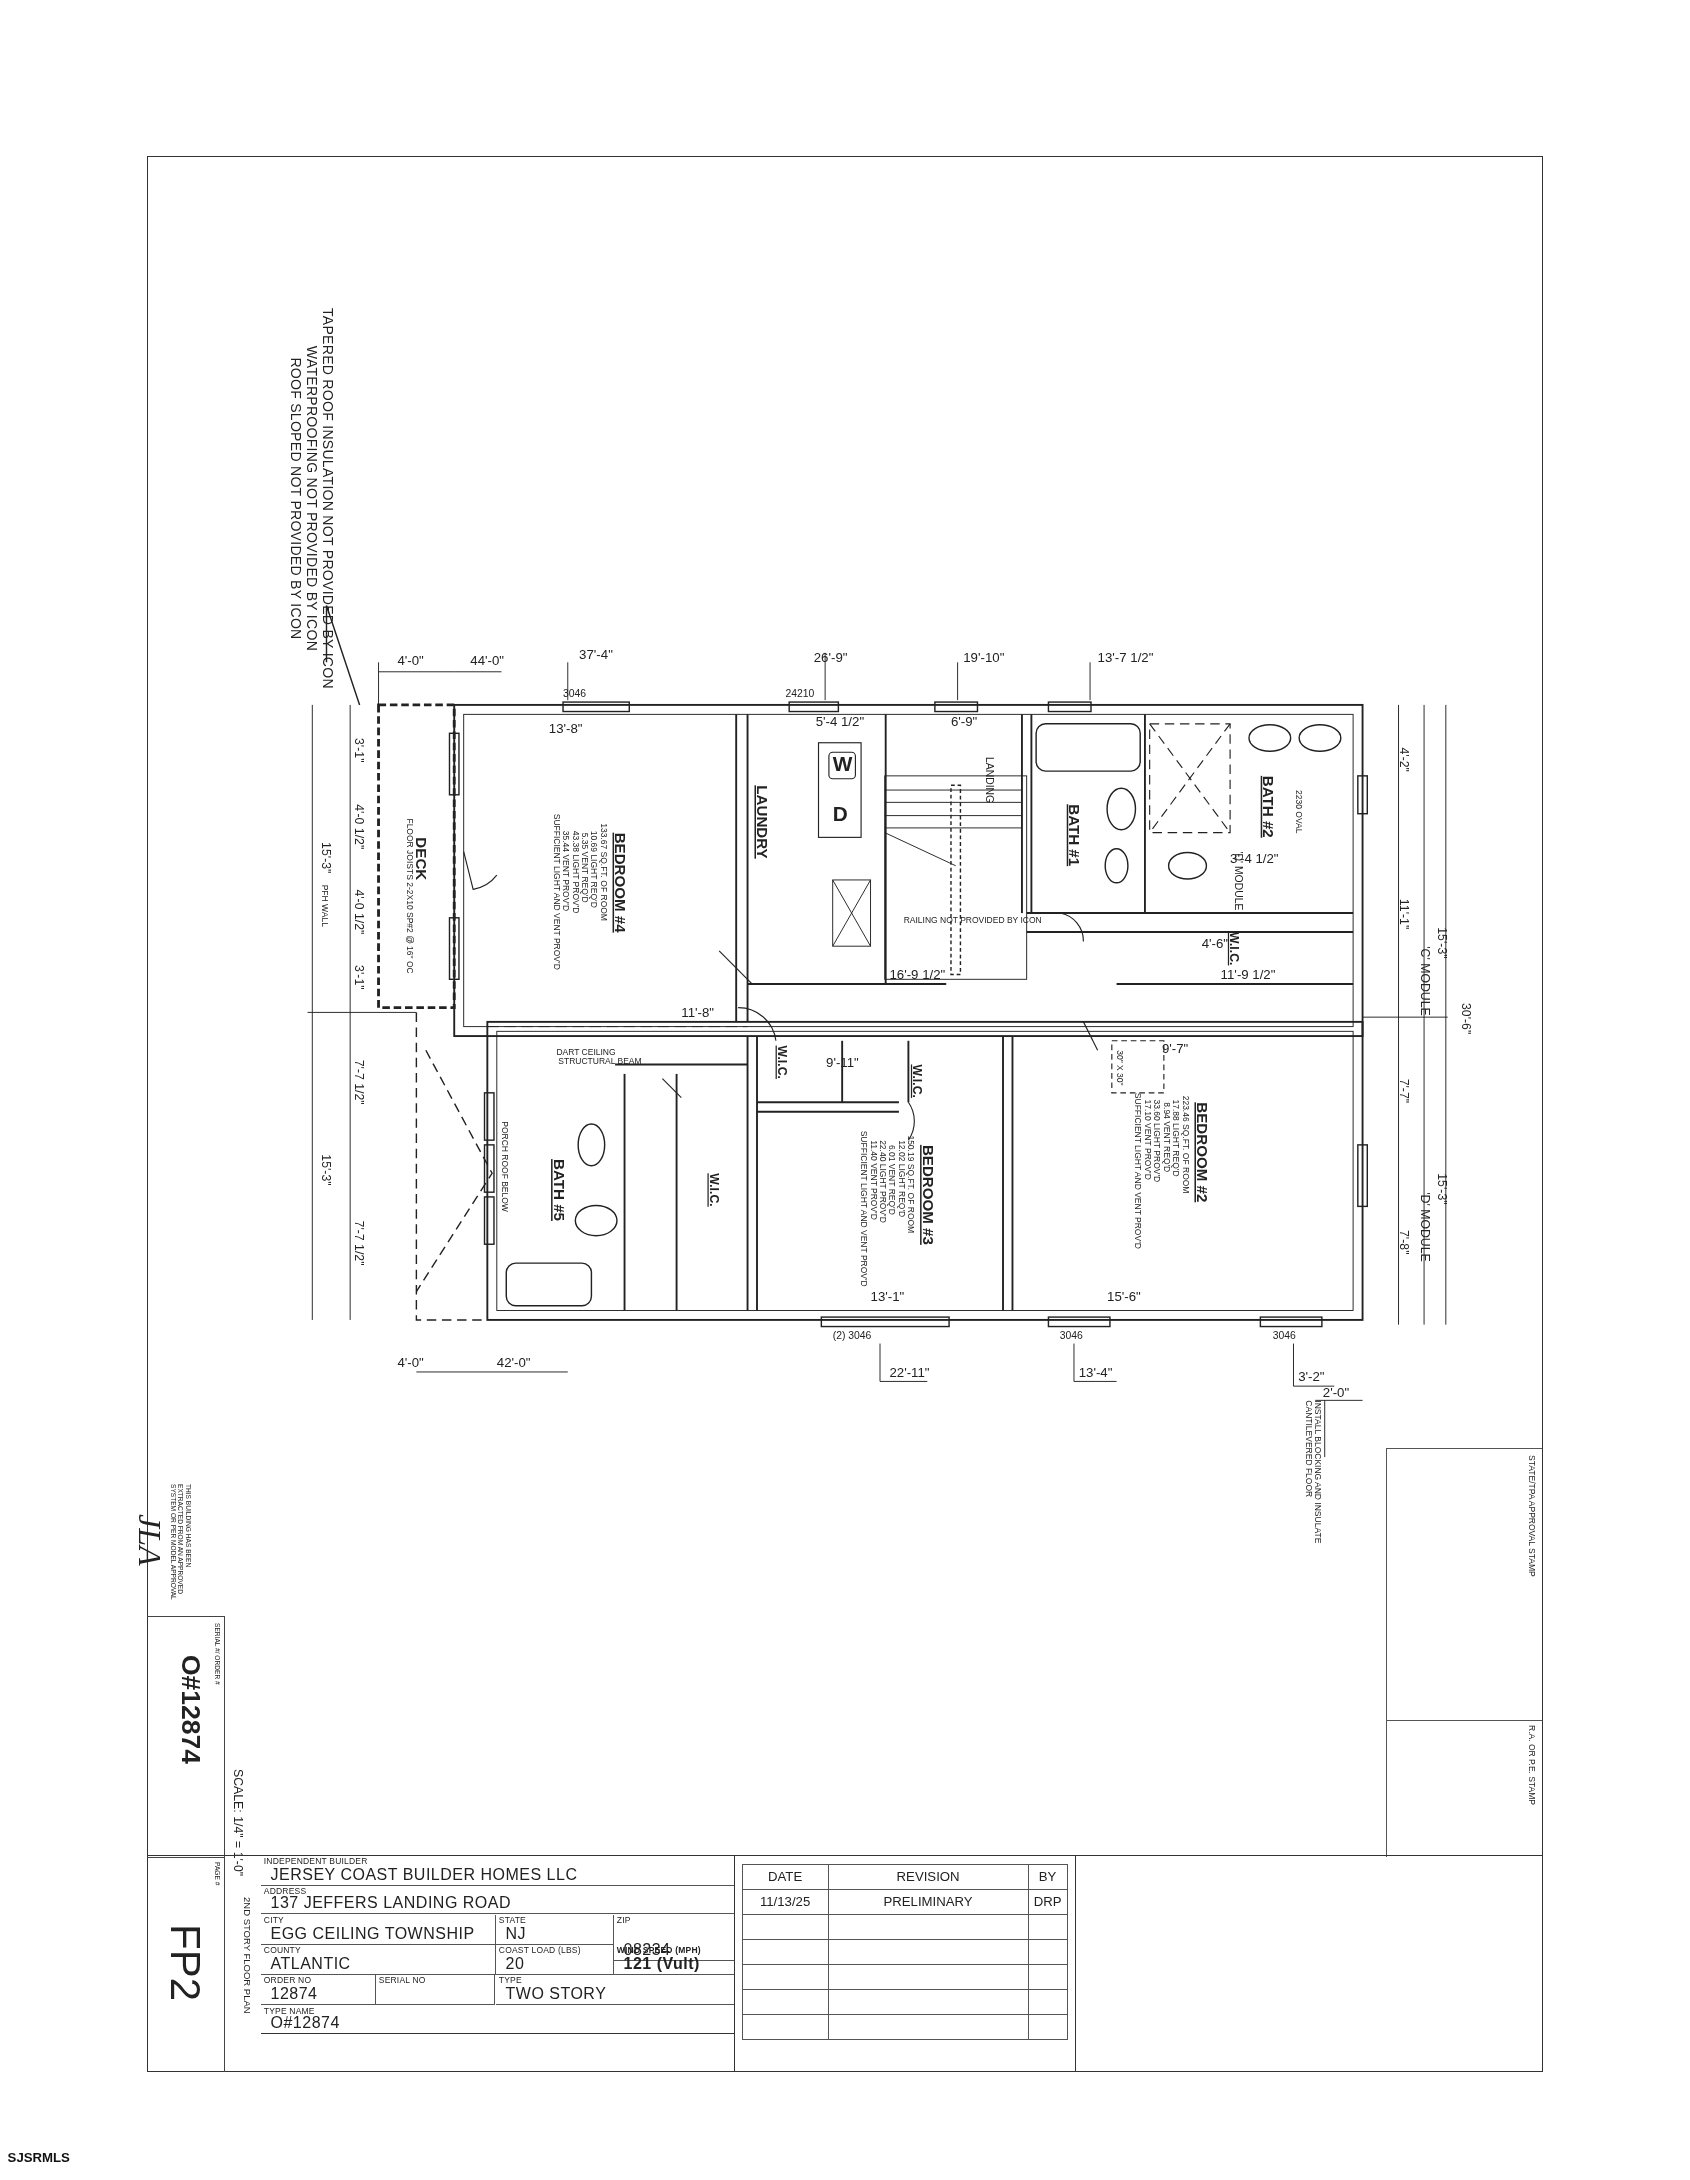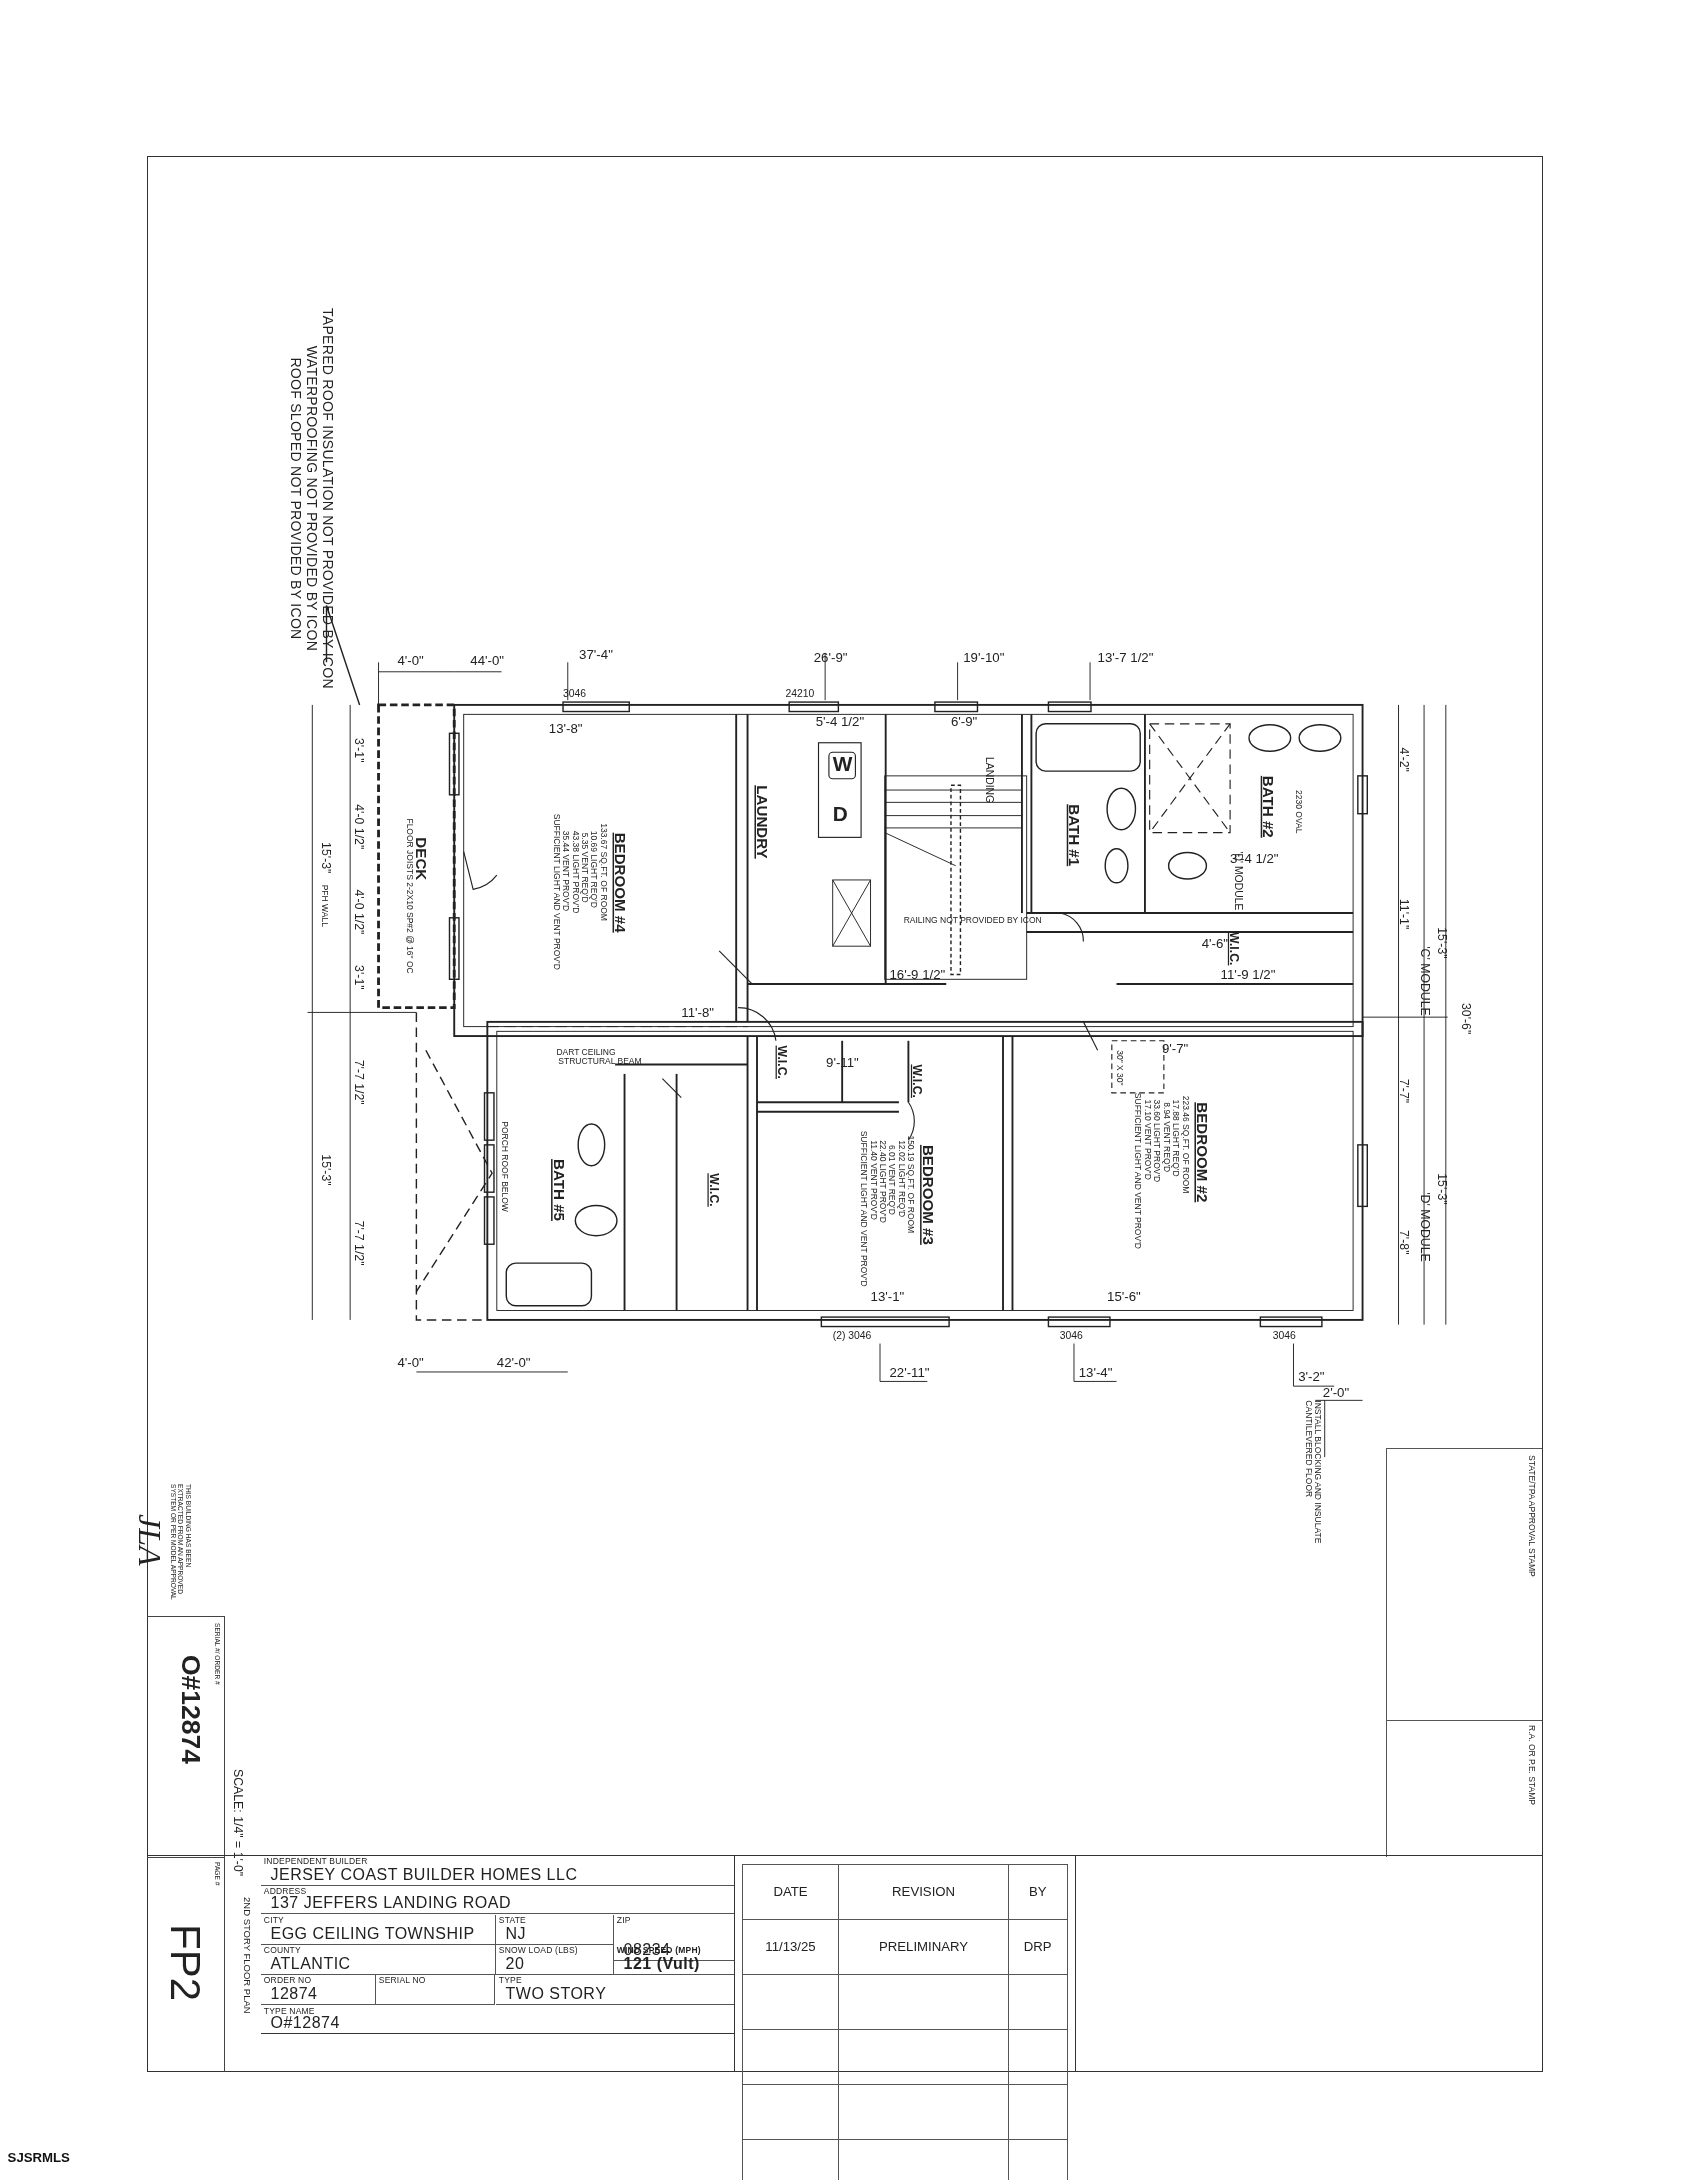--- a/index.html
+++ b/index.html
@@ -11,21 +11,21 @@
   .note{position:absolute;left:336px;top:308px;transform:rotate(90deg);transform-origin:0 0;font-size:14px;line-height:16px;text-align:center;letter-spacing:0.3px;}
   
   .tb{position:absolute;left:147px;top:1855px;width:1396px;height:218px;box-sizing:border-box;border-top:1.9px solid #333;}
   .tb-builder{position:absolute;left:114px;top:0;width:473px;height:216px;border-right:1.9px solid #333;text-align:center;}
   .tb-rev{position:absolute;left:587px;top:0;width:341px;height:216px;border-right:1.9px solid #333;}
   .tb-logo{position:absolute;left:927px;top:0;width:467px;height:216px;}
   .f{position:absolute;box-sizing:border-box;border-bottom:0.9px solid #555;}
   .f .lbl{position:absolute;left:2.8px;top:0;font-size:8.5px;letter-spacing:0.2px;}
   .f .val{position:absolute;left:9.5px;bottom:0.9px;font-size:16px;letter-spacing:0.5px;}
   .rev-table{position:absolute;left:7.6px;top:7.6px;width:326px;border-collapse:collapse;font-size:13.2px;}
-  .rev-table td,.rev-table th{border:0.9px solid #555;height:24px;text-align:center;font-weight:normal;padding:15px;}
+  .rev-table td,.rev-table th{border:0.9px solid #555;height:24px;text-align:center;font-weight:normal;padding:0;}
   .logo-word{position:absolute;left:28px;top:59px;font-family:"Liberation Serif",serif;font-size:70px;font-weight:bold;color:#333;letter-spacing:-1.9px;}
   .logo-sub{position:absolute;left:61px;top:138px;font-family:"Liberation Serif",serif;font-size:21px;font-weight:bold;color:#333;letter-spacing:8.5px;}
   .addr{position:absolute;left:237px;top:45px;width:189px;text-align:center;font-size:16px;line-height:20px;letter-spacing:0.3px;}
   .mls{position:absolute;left:7.6px;top:2150px;font-size:13.2px;font-weight:bold;color:#111;}
   .stamp-box{position:absolute;left:1386px;top:1448px;width:156px;height:409px;border-left:1.9px solid #555;border-top:1.9px solid #555;box-sizing:border-box;}
   .stamp-div{position:absolute;left:0;top:271px;width:100%;border-top:0.9px solid #555;}
 </style>
 </head>
 <body>
 
@@ -312,21 +312,21 @@
     </div>
     <div class="f" style="left:353px;top:59px;width:120px;height:46px;">
       <span class="lbl">ZIP</span>
       <span class="val">08234</span>
     </div>
     <div class="f" style="left:0;top:89px;width:235px;height:30px;border-right:0.9px solid #555;">
       <span class="lbl">COUNTY</span>
       <span class="val">ATLANTIC</span>
     </div>
     <div class="f" style="left:235px;top:89px;width:118px;height:30px;border-right:0.9px solid #555;">
-      <span class="lbl">SNOW LOAD (LBS)</span>
+      <span class="lbl">COAST LOAD (LBS)</span>
       <span class="val">20</span>
     </div>
     <div class="f" style="left:353px;top:89px;width:120px;height:30px;font-weight:bold;">
       <span class="lbl">WIND SPEED (MPH)</span>
       <span class="val">121 (Vult)</span>
     </div>
     <div class="f" style="left:0;top:119px;width:115px;height:30px;border-right:0.9px solid #555;">
       <span class="lbl">ORDER NO</span>
       <span class="val">12874</span>
     </div>

